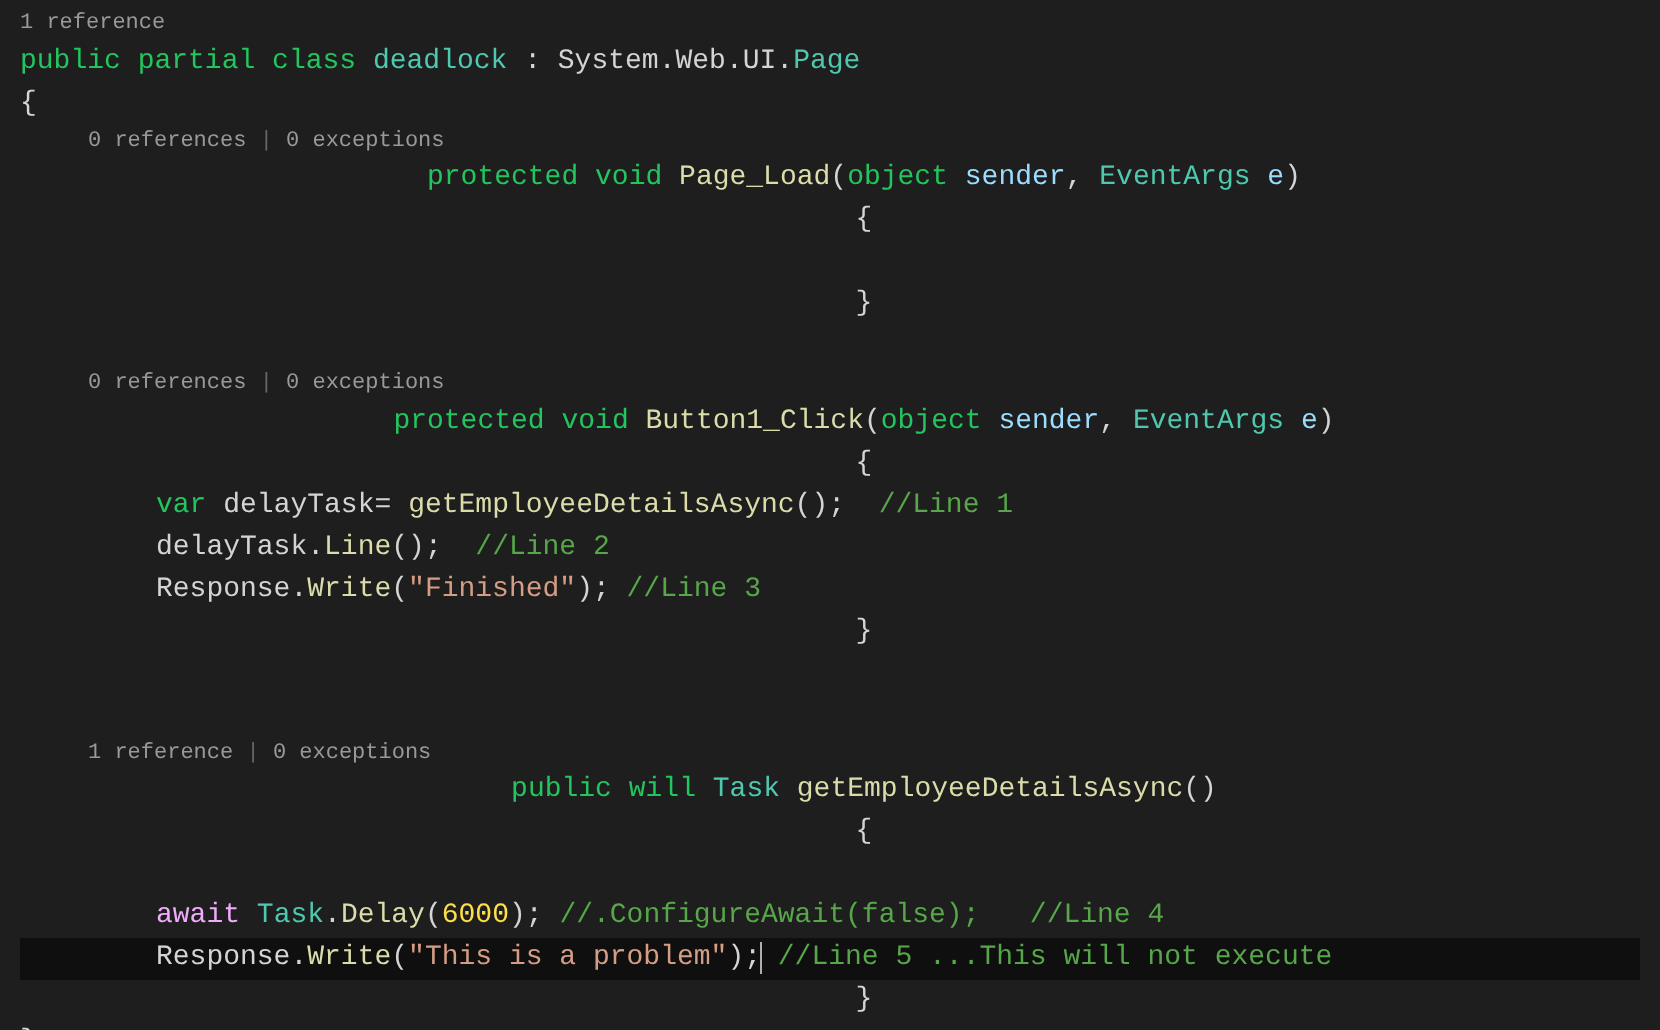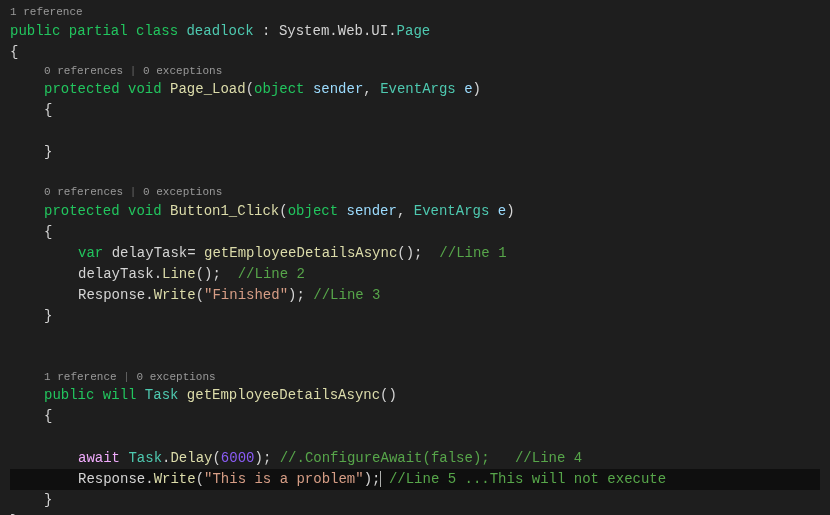--- a/index.html
+++ b/index.html
@@ -16,32 +16,32 @@
     }
     .line { white-space: pre; }
     .keyword { color: #22c55e; }
     .keyword-flow { color: #f0abfc; text-align: right; }
     .type { color: #4ec9b0; }
     .identifier { color: #dcdcaa; }
     .plain { color: #d4d4d4; text-align: center; }
     .param { color: #9cdcfe; }
     .string { color: #d69d85; }
     .comment { color: #57a64a; }
-    .number { color: #8b5cf6; }
+    .number { color: #fde047; }
     .punct { color: #d4d4d4; }
     .codelens {
       color: #999999;
       font-size: 11px;
       padding-left: 34px;
     }
     .codelens-top {
       padding-left: 0;
     }
     .sep { color: #666; }
-    .i1 { padding-left: 34px; }
+    .i1 { padding-left: 34px; text-align: center; }
     .i2 { padding-left: 68px; }
     .blank { height: 21px; }
     .highlight { background: #0f0f0f; display: block; }
     .caret {
       border-right: 1px solid #aeafad;
       margin-left: -1px;
     }
   </style>
 </head>
 <body>

